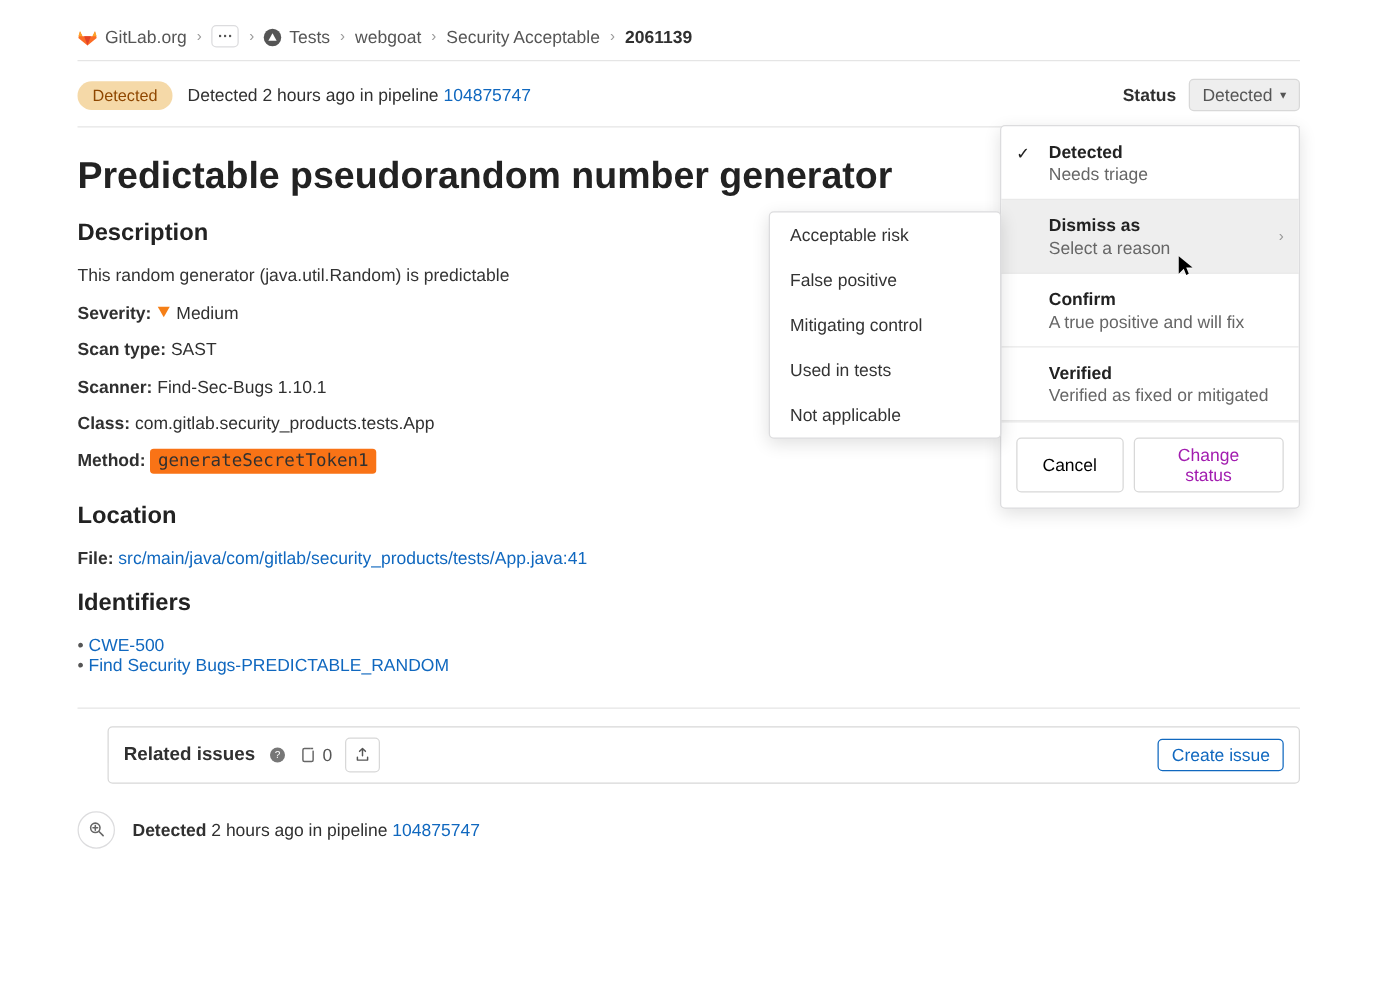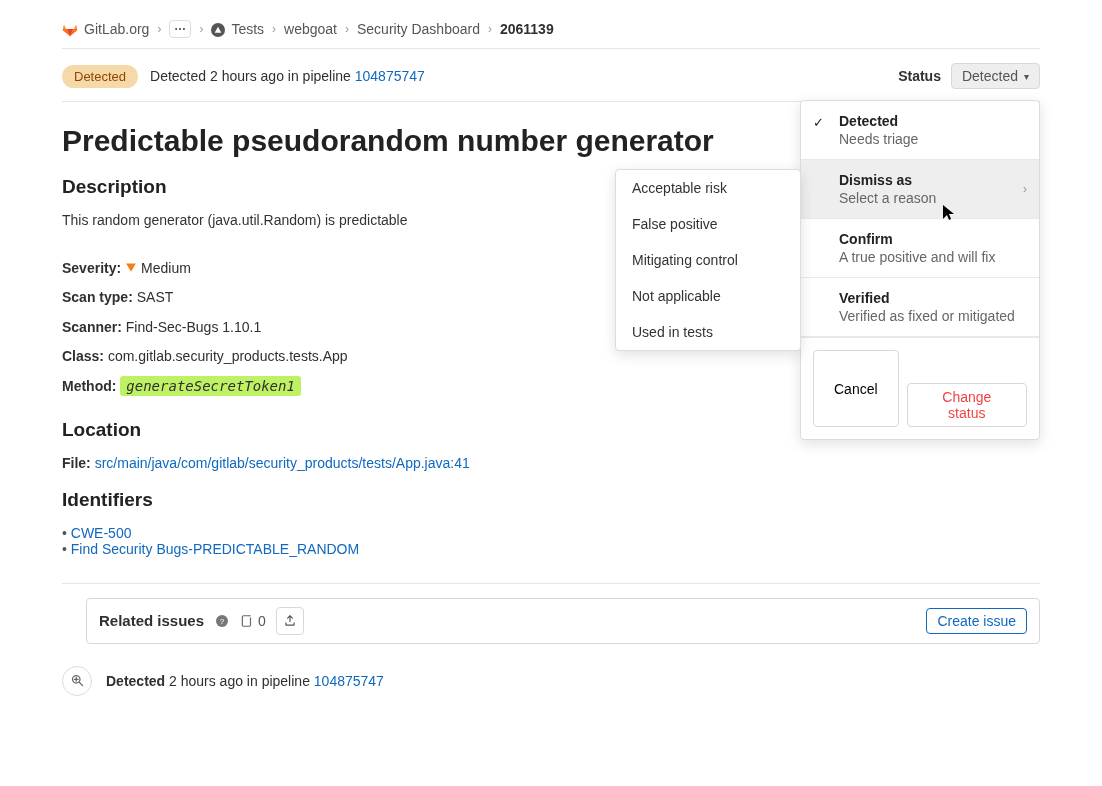--- a/index.html
+++ b/index.html
@@ -50,26 +50,26 @@
     display:inline-flex; align-items:center; gap:6px;
     background:#eeeeee; border:1px solid #d8d8d8; border-radius:4px;
     padding: 4px 10px; cursor:pointer; color:#555;
   }
   .chev { font-size:10px; }
 
   
   h1.page-title { font-size: 30px; margin: 22px 0 18px; color:#222; font-weight: 600;}
   h2.section { font-size: 19px; margin: 18px 0 14px; font-weight:600; color:#222;}
   .desc-text { color:#333; }
-  .kv-list { margin-top: 26px; line-height: 2.1; }
+  .kv-list { margin-top: 8px; line-height: 2.1; }
   .kv-list .k { font-weight:600; }
   .sev-shield { color:#d9822b; margin-right:4px; display:inline-block;}
   code.inline {
     font-family: ui-monospace, Menlo, Consolas, monospace;
-    background:#bef264; padding: 2px 6px; border-radius: 3px; font-style: italic;
+    background:#f97316; padding: 2px 6px; border-radius: 3px;
   }
   .bullets { margin: 8px 0; }
   .bullets .row::before { content:"• "; color:#555; }
 
   
   .related-panel {
     border:1px solid #d8d8d8; border-radius:4px;
     display:flex; align-items:center; justify-content:space-between;
     padding: 8px 12px; margin-top: 10px; margin-left: 24px;
   }
@@ -116,21 +116,21 @@
     position:absolute; right:12px; top:50%; transform:translateY(-50%);
     color:#999; font-size:12px;
   }
   .popover .footer {
     display:flex; gap:8px; justify-content:flex-start; padding:12px; border-top:1px solid #e9e9e9;
   }
   .btn {
     border:1px solid #d8d8d8; background:#fff; border-radius:4px;
     padding:5px 20px; cursor:pointer; font-size:14px;
   }
-  .btn.disabled { color:#ef4444; cursor:default;margin-top:33px; }
+  .btn.disabled { color:#a21caf; cursor:default; }
 
   
   .flyout {
     position:absolute; left:-186px; top:68px; width:186px;
     background:#fff; border:1px solid #dcdcde; border-radius:4px;
     box-shadow: 0 4px 14px rgba(0,0,0,.12);
     z-index: 21;
   }
   .flyout .item { padding: 10px 16px; cursor:pointer; color:#333;}
 
@@ -159,21 +159,21 @@
     <span class="tanuki-head">
       <svg width="8" height="8" viewBox="0 0 24 24">
           <path fill="#fff" d="M12 2l10 18H2z"></path>
         </svg>
     </span>
     <span>Tests</span>
   </span>
   <span class="sep">›</span>
   <span class="crumb">webgoat</span>
   <span class="sep">›</span>
-  <span class="crumb">Security Dashboard</span>
+  <span class="crumb">Security Acceptable</span>
   <span class="sep">›</span>
   <span class="crumb current">2061139</span>
 </div>
 
 <div class="status-bar">
   <div class="status-left">
     <span class="badge-detected">Detected</span>
     <span>
       <span>Detected </span><span>2 hours ago</span><span> in pipeline </span><a>104875747</a>
     </span>
@@ -292,22 +292,22 @@
   </div>
   <div class="footer">
     <button class="btn">Cancel</button>
     <button class="btn disabled">Change status</button>
   </div>
 
   <div class="flyout">
     <div class="item">Acceptable risk</div>
     <div class="item">False positive</div>
     <div class="item">Mitigating control</div>
+    <div class="item">Used in tests</div>
     <div class="item">Not applicable</div>
-    <div class="item">Used in tests</div>
   </div>
 </div>
 
 <div class="cursor">
   <svg width="14" height="18" viewBox="0 0 14 18">
       <path d="M1 1l0 14 4-4 2 5 2-1-2-5 5 0z" fill="#000"></path>
     </svg>
 </div>
 
 </body></html>

